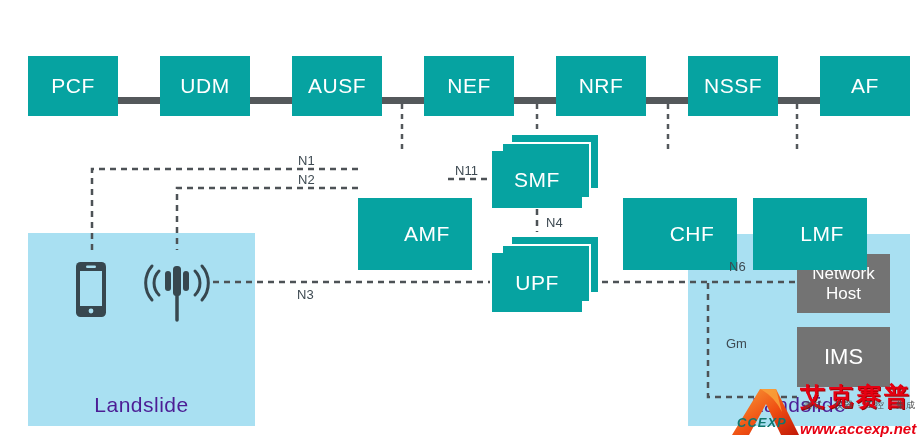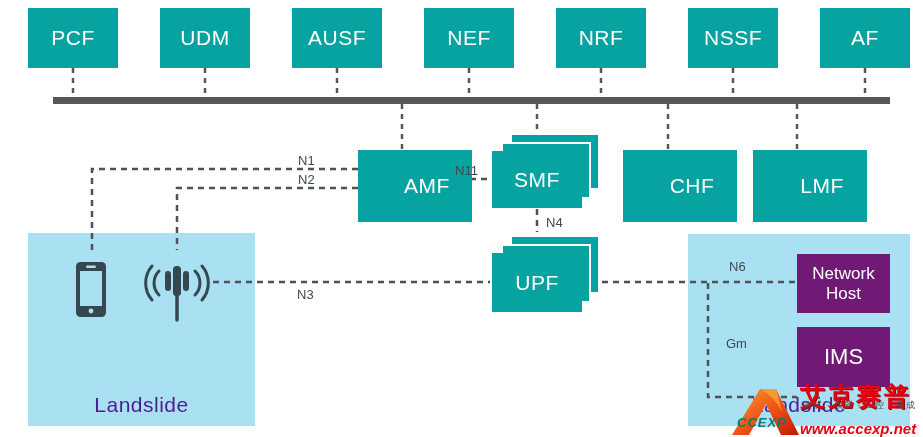--- a/index.html
+++ b/index.html
@@ -2,37 +2,37 @@
 <html><head>
 <meta charset="utf-8">
 <style>
   html,body{margin:0;padding:0;background:#ffffff;}
   body{font-family:"Liberation Sans","DejaVu Sans",sans-serif;}
   #stage{position:relative;width:923px;height:437px;background:#ffffff;overflow:hidden;}
 
   .nf-box{
     position:absolute;width:90px;height:60px;background:#06A3A1;color:#ffffff;
     display:flex;align-items:center;justify-content:center;
-    font-size:21px;font-weight:500;letter-spacing:.5px;z-index:3;
+    font-size:21px;font-weight:500;letter-spacing:.5px;z-index:3;margin-top:48px;
   }
   .mid{height:72px;padding-left:24px;}
   .stack-layer{position:absolute;width:90px;height:57px;background:#06A3A1;border:2px solid #ffffff;box-sizing:border-box;}
   .stack-front{
     position:absolute;width:90px;height:57px;background:#06A3A1;color:#fff;
     display:flex;align-items:center;justify-content:center;
     font-size:21px;font-weight:500;letter-spacing:.5px;
   }
   .bus{position:absolute;left:53px;top:97px;width:837px;height:7px;background:#54585B;z-index:2;}
   .region{position:absolute;top:233px;width:227px;height:193px;background:#A9E0F2;z-index:1;}
   .region-label{
     position:absolute;bottom:9px;left:0;width:100%;text-align:center;
     color:#4c1d95;font-size:21px;letter-spacing:.5px;
   }
   .edge-box{
-    position:absolute;left:109px;width:93px;background:#701a75;color:#fff;
+    position:absolute;left:109px;width:93px;background:#737373;color:#fff;
     display:flex;align-items:center;justify-content:center;text-align:center;
     font-weight:500;z-index:2;
   }
   .iface{position:absolute;color:#3E4A52;font-size:13px;z-index:4;}
   svg.lines{position:absolute;left:0;top:0;z-index:2;}
   .icon{position:absolute;z-index:2;}
 
   .watermark{position:absolute;left:728px;top:383px;width:195px;height:54px;z-index:6;}
   .wm-cn{
     position:absolute;left:72px;top:1px;width:123px;color:#E60012;font-weight:bold;

